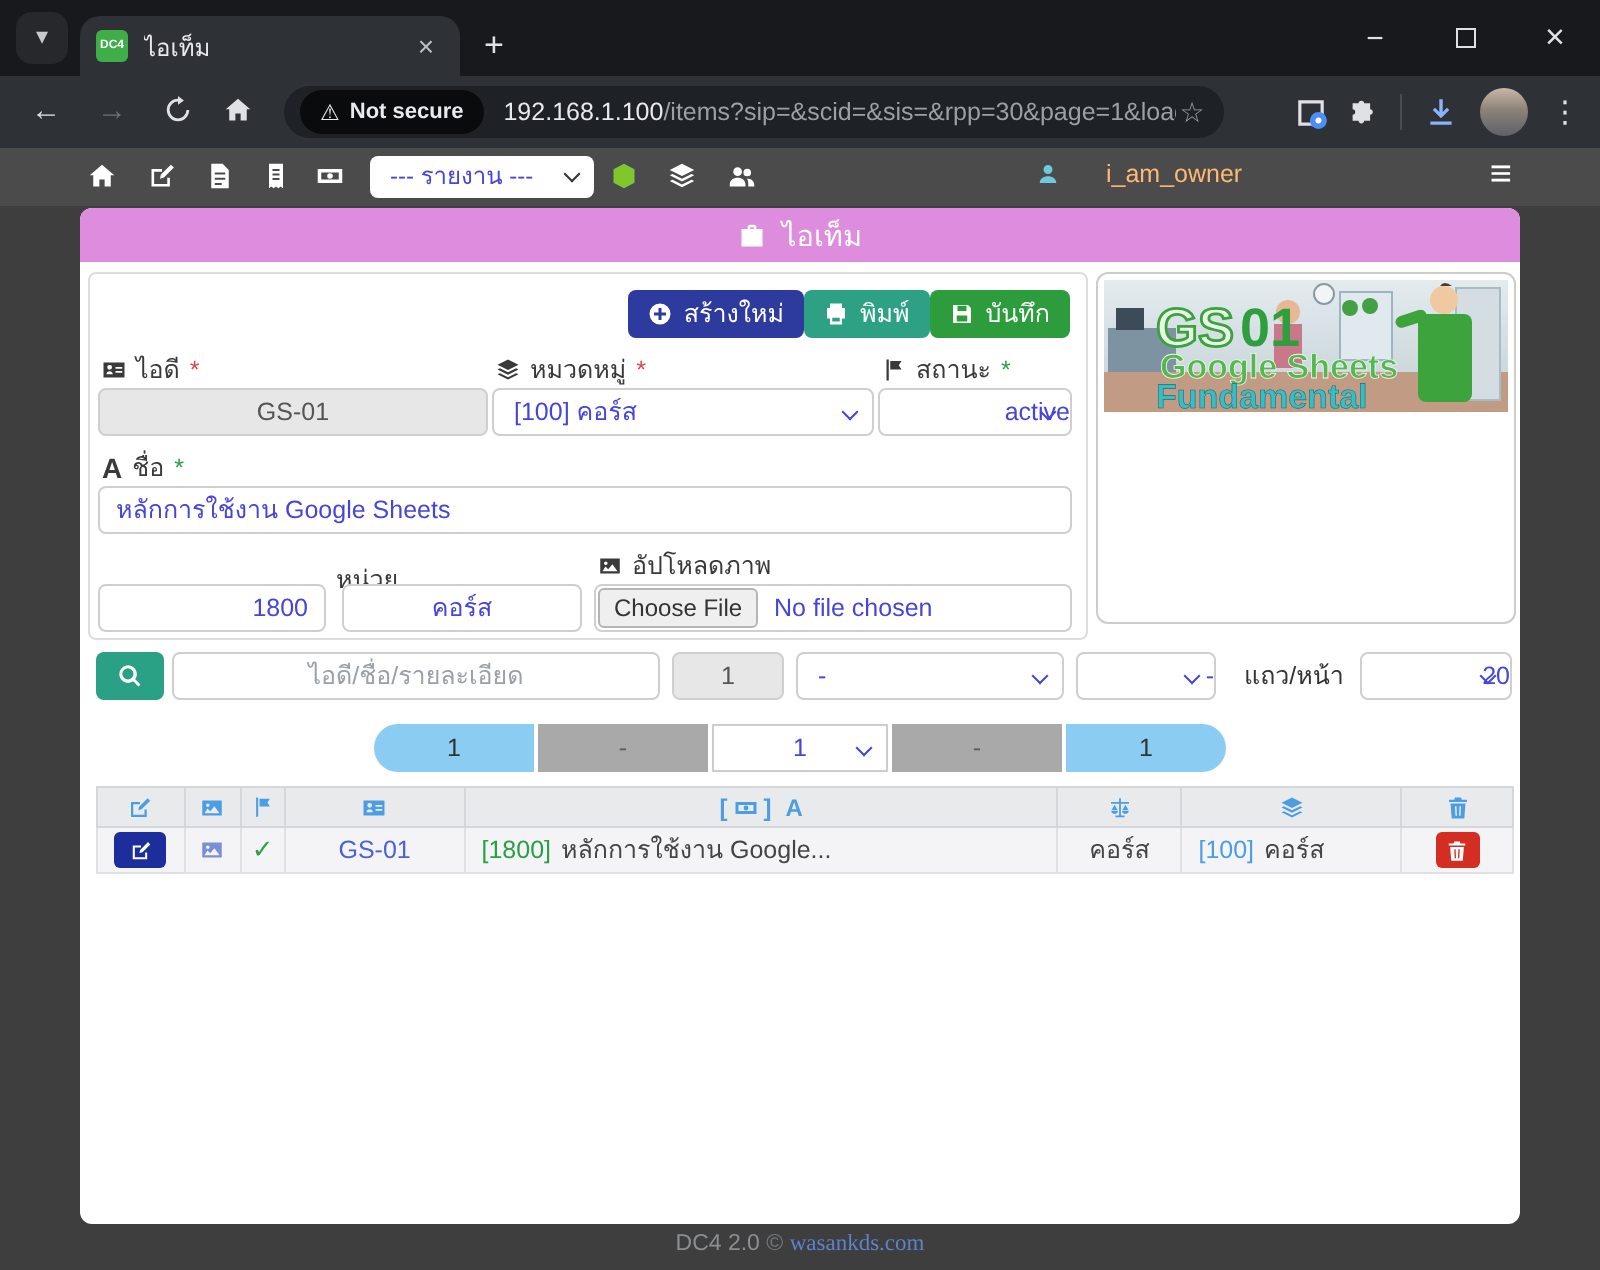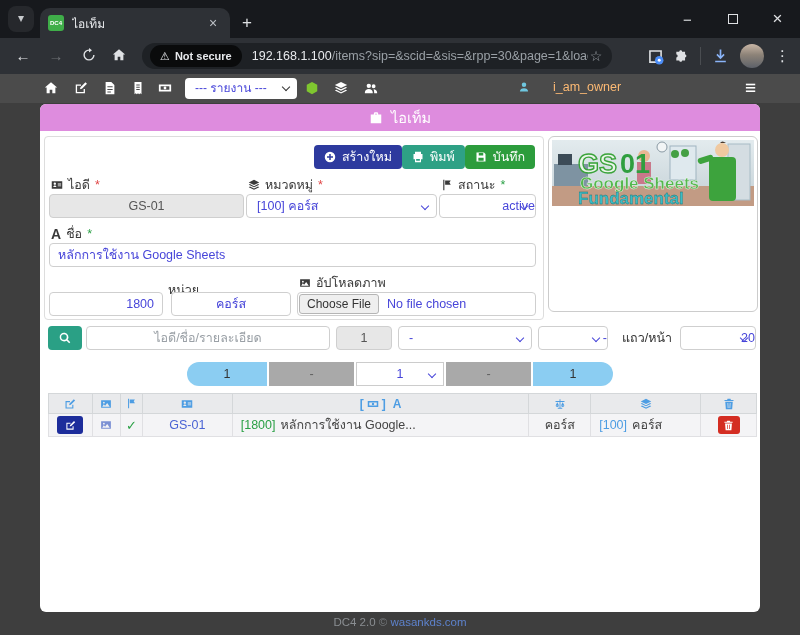--- a/index.html
+++ b/index.html
@@ -112,21 +112,21 @@
   .b-del { background:#d42d22; width:22px; }
   .t-green { color:#2aa045; }
   .t-dark { color:#444; font-size:12.5px; }
   .t-id { color:#4a63d4; font-size:12.5px; }
   .t-cat { color:#4d9de3; font-size:12.5px; }
   .rowimg { color:#7b90d4; }
 
   
   .footer { position:absolute; top:542px; width:100%; text-align:center; font-size:11.5px; color:#8a8e92; }
   .footer .cpr { color:#75797d; }
-  .footer a { color:#5d82cc; text-decoration:none; }
+  .footer a { color:#5d82cc; text-decoration:none;font-family:Liberation Serif, serif; }
 
   .ic { width:14px; height:14px; fill:currentColor; }
   .ic12 { width:12px; height:12px; fill:currentColor; }
   .ic11 { width:11px; height:11px; fill:currentColor; }
   svg text { font-family:"Liberation Sans",sans-serif; }
 </style>
 </head>
 <body>
 
 <svg width="0" height="0" style="position:absolute" aria-hidden="true">

